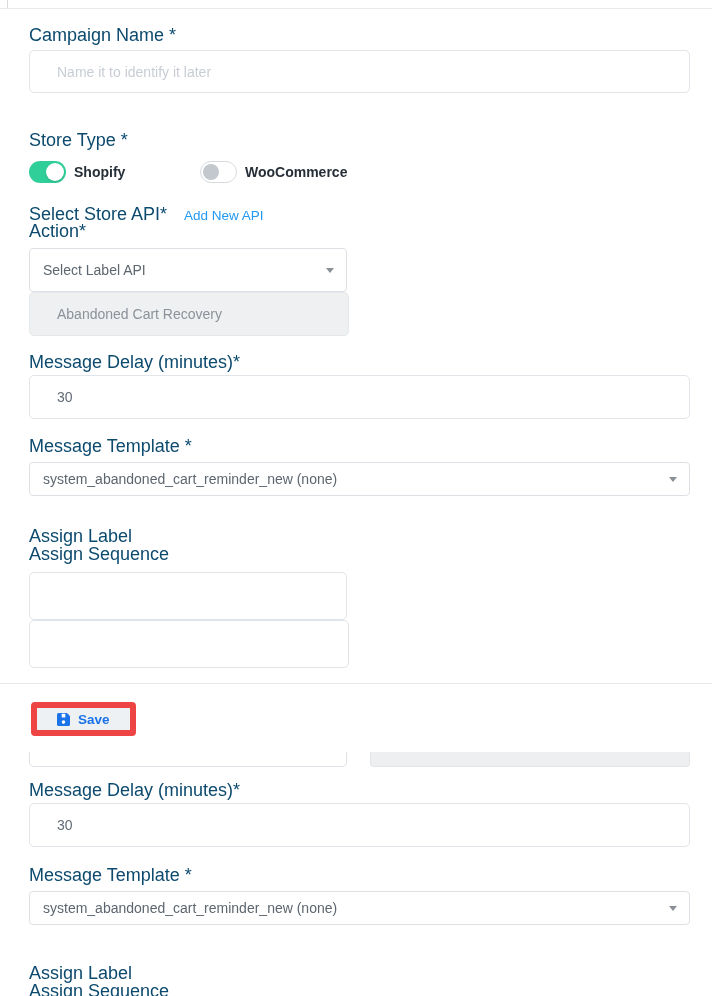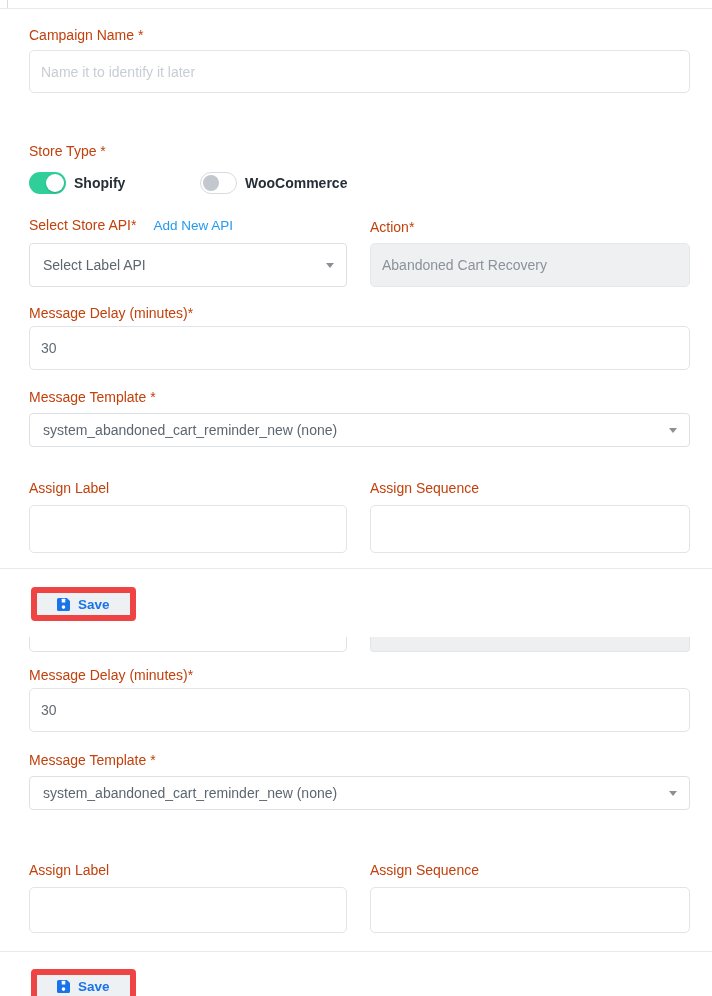--- a/index.html
+++ b/index.html
@@ -6,47 +6,47 @@
   html,body { margin:0; padding:0; background:#fff; }
   body { width:712px; font-family:"Liberation Sans", sans-serif; }
   .page { position:relative; width:712px; height:996px; overflow:hidden; background:#fff; }
 
   .top-strip { position:relative; height:8px; }
   .tick { position:absolute; left:7px; top:0; width:1px; height:8px; background:#dadada; }
   .hairline { height:1px; background:#e8e9ea; }
 
   .content { padding:0 22px 0 29px; }
 
-  .field-label { font-size:14px; line-height:15px; height:15px; color:#c2410c; }
+  .field-label { font-size:18px; line-height:15px; height:15px; color:#0c4a6e; }
 
   .mt5{margin-top:5px}.mt7{margin-top:7px}.mt8{margin-top:8px}.mt12{margin-top:12px}
   .mt15{margin-top:15px}.mt16{margin-top:16px}.mt17{margin-top:17px}.mt18{margin-top:18px}
   .mt19{margin-top:19px}.mt20{margin-top:20px}.mt21{margin-top:21px}.mt23{margin-top:23px}
-  .mt32{margin-top:32px}.mt33{margin-top:51px}
+  .mt32{margin-top:32px}.mt33{margin-top:40px}
 
   .text-input { display:block; width:100%; border:1px solid #e1e5e9; border-radius:5px;
-    font-size:14px; color:#626b75; padding:0 11px; outline:none; background:#fff;
+    font-size:14px; color:#626b75; padding:0 27px; outline:none; background:#fff;
     font-family:inherit; }
   .text-input::placeholder { color:#c8cdd4; }
   .h43{height:43px}.h44{height:44px}.h45{height:34px}.h46{height:46px}.h48{height:48px}
   .text-input.disabled { background:var(--disabled-field-bg,#eef0f1); border-color:#e5e8ea; color:#8b929a; }
 
   .toggle-row { display:flex; align-items:center; height:24px; }
   .toggle-group { display:flex; align-items:center; }
   .toggle-group.first { width:171px; }
   .switch { position:relative; width:37px; height:22px; border-radius:11px; display:inline-block; cursor:pointer; flex:0 0 auto; }
   .switch.on { background:var(--toggle-on-green,#30cf9a); }
   .switch.on .knob { position:absolute; top:2px; right:2px; width:18px; height:18px; border-radius:50%;
     background:#fff; box-shadow:0 1px 2px rgba(0,0,0,.18); }
   .switch.off { background:#fff; border:1px solid #d7dbdf; }
   .switch.off .knob { position:absolute; top:2px; left:2px; width:16px; height:16px; border-radius:50%;
     background:#c3c8ce; }
   .toggle-label { margin-left:8px; font-size:14px; font-weight:bold; color:#262e37; }
 
-  .two-col { display:flex; }
+  .two-col { display:flex;flex-direction:column; }
   .col-left { width:318px; margin-right:23px; }
   .col-right { width:320px; }
   .label-row { display:flex; align-items:baseline; }
   .link { font-size:13.5px; color:var(--link-blue,#2499f1); margin-left:17px; text-decoration:none; cursor:pointer; }
 
   .select { position:relative; display:flex; align-items:center; width:100%;
     border:1px solid #dde1e5; border-radius:4px; background:#fff;
     padding:0 30px 0 13px; font-size:14px; color:#5d666f; cursor:pointer; }
   .select-value { white-space:nowrap; overflow:hidden; text-overflow:ellipsis; }
   .caret { position:absolute; right:12px; top:50%; margin-top:-2px; width:0; height:0;

